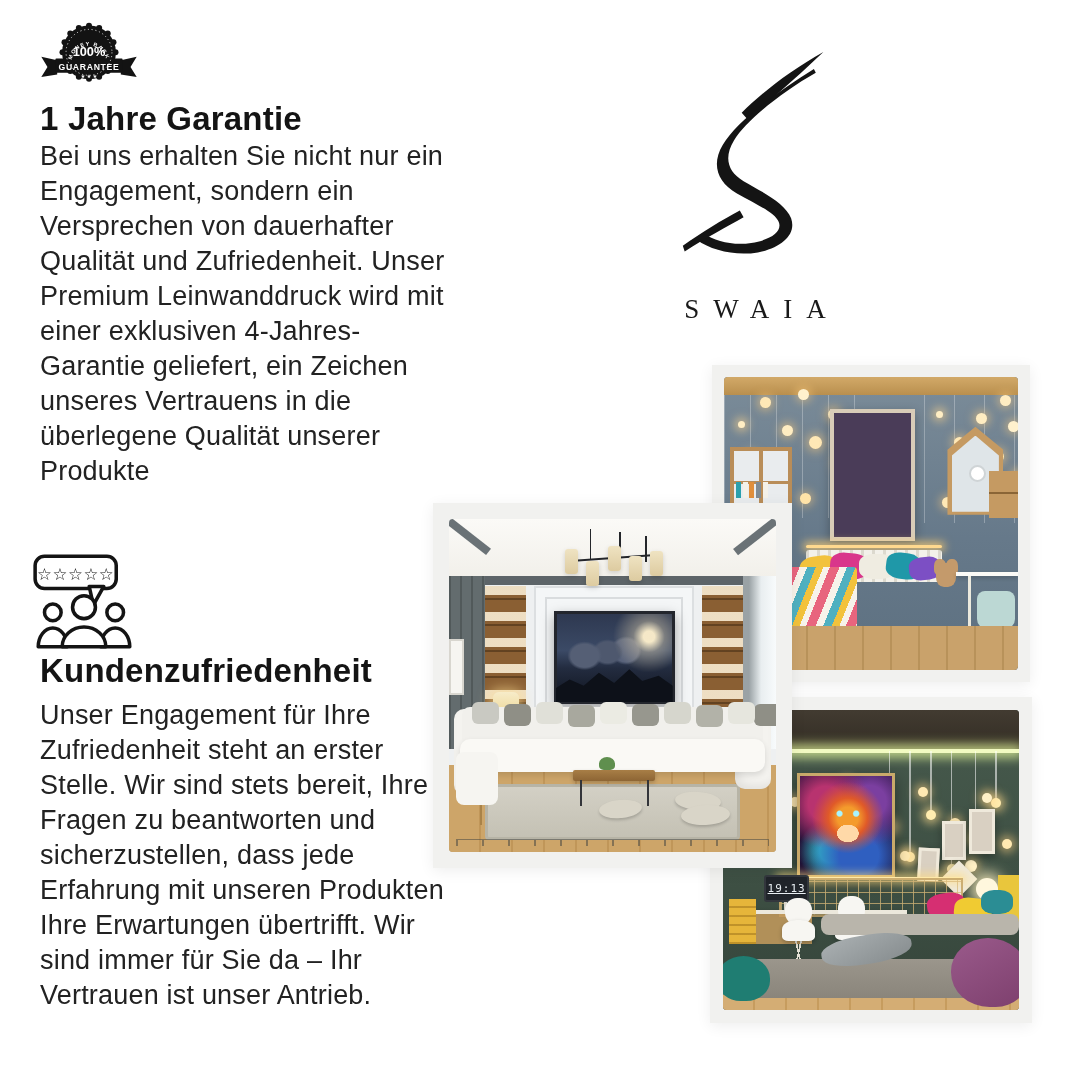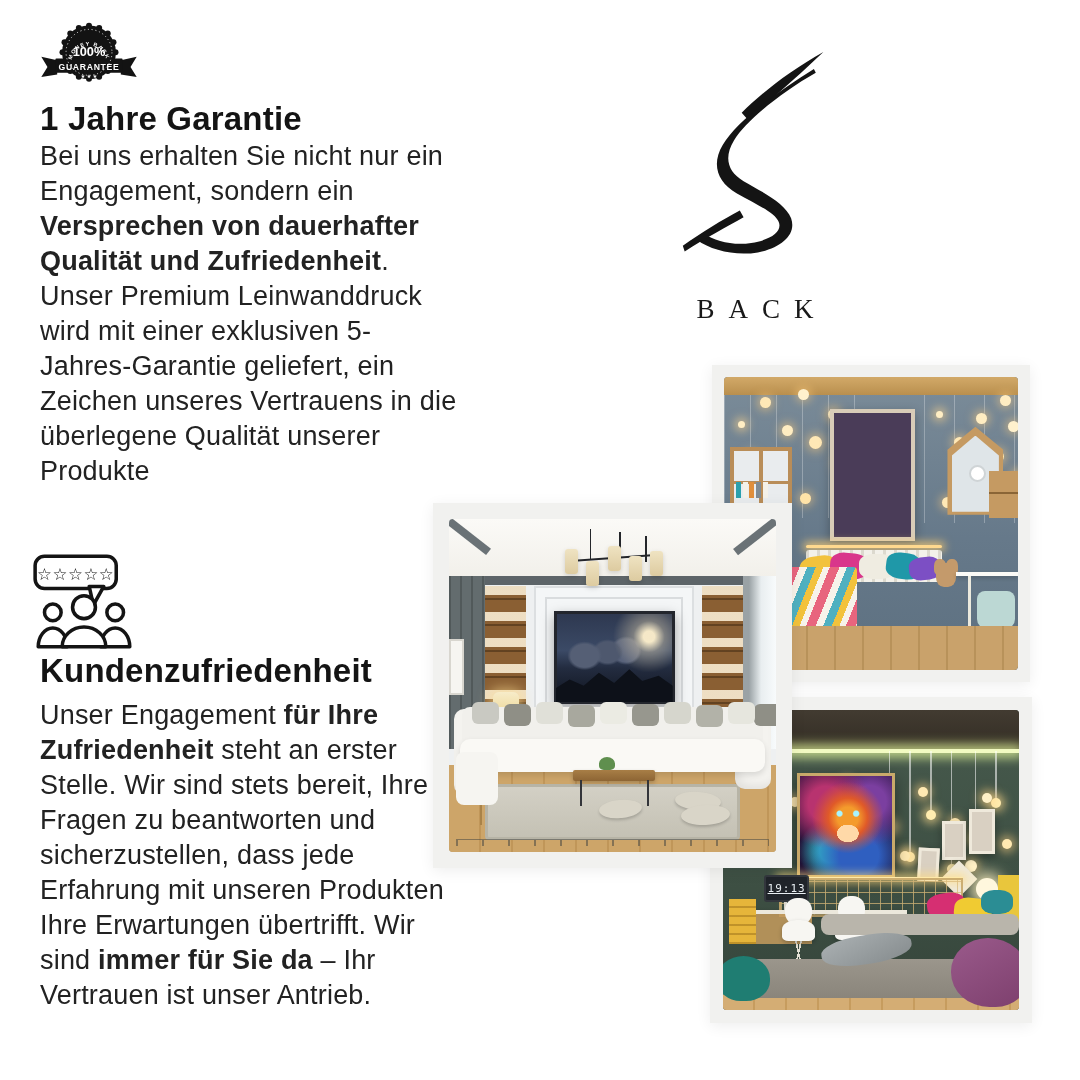--- a/index.html
+++ b/index.html
@@ -1,19 +1,19 @@
 <!DOCTYPE html>
 <html><head>
 <meta charset="utf-8">
 <style>
   * { margin:0; padding:0; box-sizing:border-box; }
   html,body { width:1080px; height:1080px; }
   body { background:#ffffff; font-family:"Liberation Sans", sans-serif; color:#1e1e1e; position:relative; overflow:hidden; }
   .abs { position:absolute; }
-  .b { font-weight:700; }
+  .b { font-weight:400; }
 
   
   .badge-wrap { left:36px; top:12px; width:106px; height:86px; }
   h1.heading { position:absolute; left:40px; font-size:33px; font-weight:700; color:#141414; letter-spacing:.2px; }
   #warranty-heading { top:100px; }
   #satisfaction-heading { top:652px; }
   p.body-text { position:absolute; left:40px; width:418px; font-size:27px; line-height:35px; color:#222; letter-spacing:.2px; }
   #warranty-text { top:139px; }
   #satisfaction-text { top:698px; }
   .review-icon-wrap { left:32px; top:550px; width:104px; height:104px; }
@@ -282,21 +282,21 @@
       <text font-family="Liberation Sans, sans-serif" font-size="6" font-weight="bold" fill="#ffffff" letter-spacing="1.4">
         <textPath href="#badge-arc" startOffset="50%" text-anchor="middle">MONEY BACK</textPath>
       </text>
       <text x="60" y="49.5" text-anchor="middle" font-family="Liberation Sans, sans-serif" font-size="14.5" font-weight="bold" fill="#ffffff">100%</text>
       <text x="60" y="64.5" text-anchor="middle" font-family="Liberation Sans, sans-serif" font-size="9.8" font-weight="bold" letter-spacing="0.8" fill="#ffffff">GUARANTEE</text>
       <text x="60" y="74" text-anchor="middle" font-family="DejaVu Sans, sans-serif" font-size="5.6" fill="#ffffff">★ ★ ★</text>
     </svg>
   </div>
 
   <h1 class="heading" id="warranty-heading">1 Jahre Garantie</h1>
-  <p class="body-text" id="warranty-text"><span>Bei uns erhalten Sie nicht nur ein Engagement, sondern ein </span><span class="b">Versprechen von dauerhafter Qualität und Zufriedenheit</span><span>. Unser Premium Leinwanddruck wird mit einer exklusiven 5-Jahres-Garantie geliefert, ein Zeichen unseres Vertrauens in die überlegene Qualität unserer Produkte</span></p>
+  <p class="body-text" id="warranty-text"><span>Bei uns erhalten Sie nicht nur ein Engagement, sondern ein </span><span class="b">Versprechen von dauerhafter Qualität und Zufriedenheit</span><span>. Unser Premium Leinwanddruck wird mit einer exklusiven 4-Jahres-Garantie geliefert, ein Zeichen unseres Vertrauens in die überlegene Qualität unserer Produkte</span></p>
 
   <div class="abs review-icon-wrap">
     <svg viewBox="0 0 100 100" width="104" height="104">
       <g fill="#ffffff" stroke="#141414" stroke-width="3.4" stroke-linejoin="round">
         <rect x="3" y="6" width="78" height="31" rx="9"></rect>
         <path d="M 55,35 L 69,35 L 59,53 Z"></path>
         <circle cx="20" cy="60" r="8"></circle>
         <path d="M 6,93 a 14,18 0 0 1 28,0 Z"></path>
         <circle cx="80" cy="60" r="8"></circle>
         <path d="M 66,93 a 14,18 0 0 1 28,0 Z"></path>
@@ -311,21 +311,21 @@
   <p class="body-text" id="satisfaction-text"><span>Unser Engagement </span><span class="b">für Ihre Zufriedenheit</span><span> steht an erster Stelle. Wir sind stets bereit, Ihre Fragen zu beantworten und sicherzustellen, dass jede Erfahrung mit unseren Produkten Ihre Erwartungen übertrifft. Wir sind </span><span class="b">immer für Sie da</span><span> – Ihr Vertrauen ist unser Antrieb.</span></p>
 
   <div class="abs logo">
     <svg viewBox="0 0 160 250" width="152" height="238">
       <g fill="#141414">
         <path d="M152,6 C116,26 86,50 66,70 L73,78 C95,57 126,31 152,6 Z"></path>
         <path d="M142,24 C100,50 60,80 46,104 C34,124 40,143 61,155 C84,168 101,175 105,185 C109,195 97,204 76,207 C57,210 38,205 26,197 L19,204 C34,215 60,221 83,217 C108,212 124,198 118,181 C112,165 87,153 68,142 C51,132 47,117 58,99 C70,79 107,49 144,28 Z"></path>
         <path d="M6,216 C28,202 50,190 68,180 L64,173 C45,183 24,196 4,210 Z"></path>
       </g>
     </svg>
-    <div class="brand-name">BACK</div>
+    <div class="brand-name">SWAIA</div>
   </div>
 
   <div class="frame f-anime">
     <div class="photo">
       <div class="an-wall"></div>
       <div class="an-ceil"></div>
       <div class="an-strings-l"></div>
       <div class="an-strings-r"></div>
       <div class="an-bulbs-l"></div>
       <div class="an-bulbs-r"></div>

